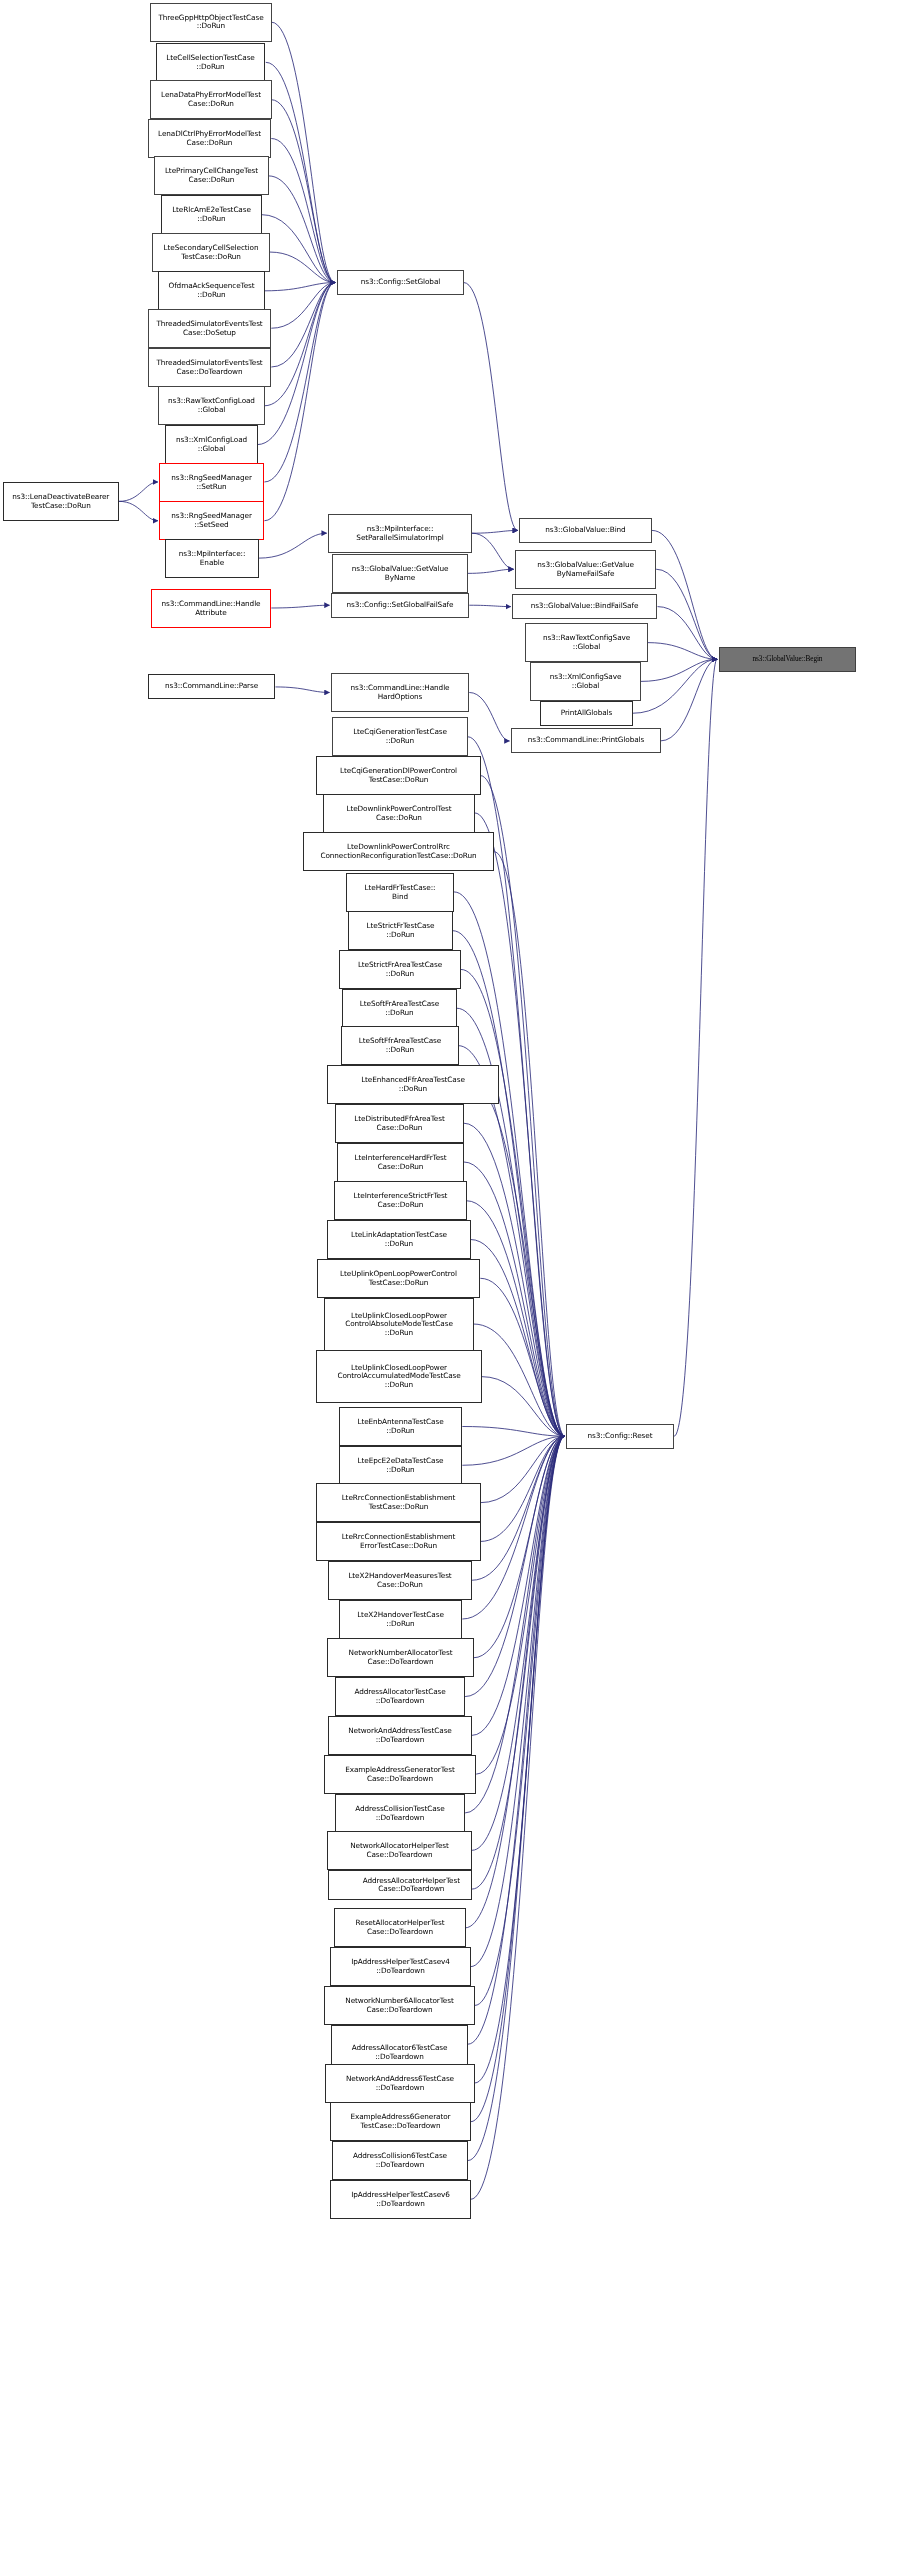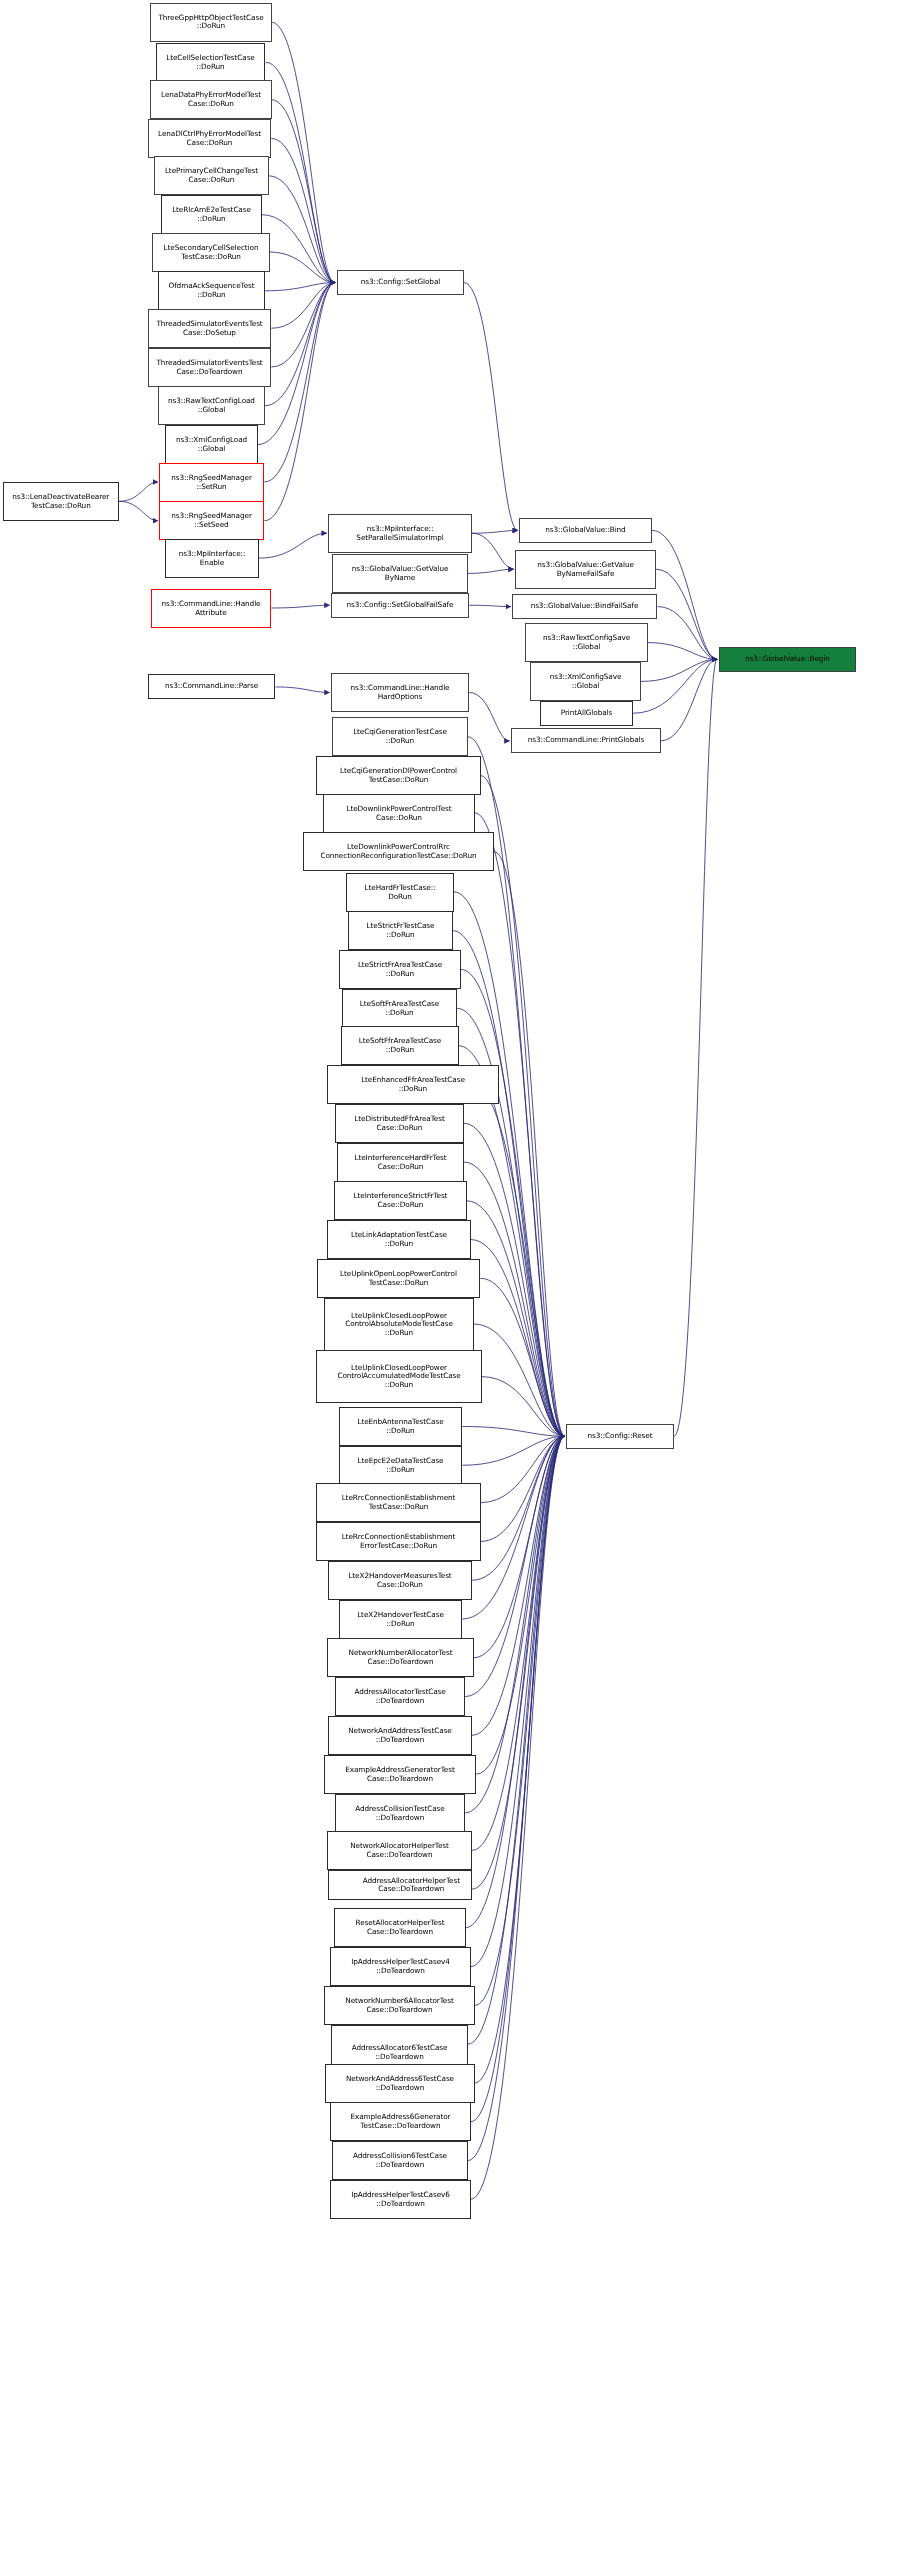--- a/index.html
+++ b/index.html
@@ -19,21 +19,21 @@
     text-align:center;
     line-height:1.12;
     font-size:7.3px;
     letter-spacing:-0.1px;
     padding:0.7px 1.4px;
     white-space:pre-line;
     overflow:hidden;
   }
   .node.thick{border:1.1px solid #444444;}
   .node.red{border:1px solid #ff0000;}
-  .node.focus{background:#15803d;border:1.1px solid #404040;}
+  .node.focus{background:#737373;border:1.1px solid #404040;font-family:Liberation Serif, serif;}
 </style>
 </head>
 <body>
 
 <div id="graph">
   <svg class="edges" id="edge-layer" viewBox="0 0 1335 3720" preserveAspectRatio="none">
     <defs>
       <marker id="arrow" viewBox="0 0 10 10" refX="9" refY="5" markerWidth="7" markerHeight="7" orient="auto-start-reverse">
         <path d="M 0 0 L 10 5 L 0 10 z" fill="#2a2a7a"></path>
       </marker>
@@ -169,21 +169,21 @@
       <div class="node focus" style="left: 719px; top: 647px; width: 137px; height: 25px;"><span>ns3::GlobalValue::Begin</span></div>
       <div class="node thick" style="left: 332px; top: 717px; width: 136px; height: 39px;"><span>LteCqiGenerationTestCase
 ::DoRun</span></div>
       <div class="node" style="left: 316px; top: 756px; width: 165px; height: 39px;"><span>LteCqiGenerationDlPowerControl
 TestCase::DoRun</span></div>
       <div class="node" style="left: 323px; top: 794px; width: 152px; height: 39px;"><span>LteDownlinkPowerControlTest
 Case::DoRun</span></div>
       <div class="node" style="left: 303px; top: 832px; width: 191px; height: 39px;"><span>LteDownlinkPowerControlRrc
 ConnectionReconfigurationTestCase::DoRun</span></div>
       <div class="node" style="left: 346px; top: 873px; width: 108px; height: 39px;"><span>LteHardFrTestCase::
-DoRun</span></div>
+Bind</span></div>
       <div class="node" style="left: 348px; top: 911px; width: 105px; height: 39px;"><span>LteStrictFrTestCase
 ::DoRun</span></div>
       <div class="node" style="left: 339px; top: 950px; width: 122px; height: 39px;"><span>LteStrictFrAreaTestCase
 ::DoRun</span></div>
       <div class="node" style="left: 342px; top: 989px; width: 115px; height: 39px;"><span>LteSoftFrAreaTestCase
 ::DoRun</span></div>
       <div class="node" style="left: 341px; top: 1026px; width: 118px; height: 39px;"><span>LteSoftFfrAreaTestCase
 ::DoRun</span></div>
       <div class="node" style="left: 327px; top: 1065px; width: 172px; height: 39px;"><span>LteEnhancedFfrAreaTestCase
 ::DoRun</span></div>

